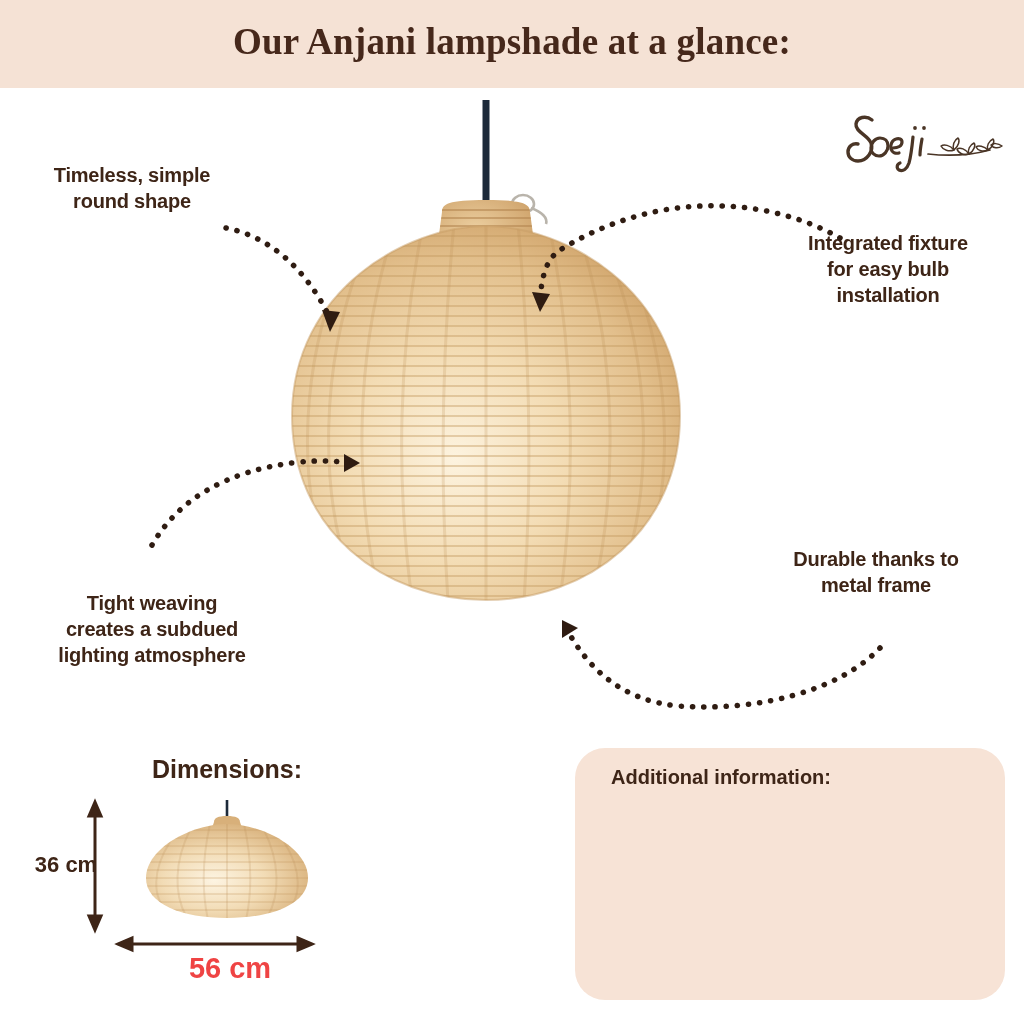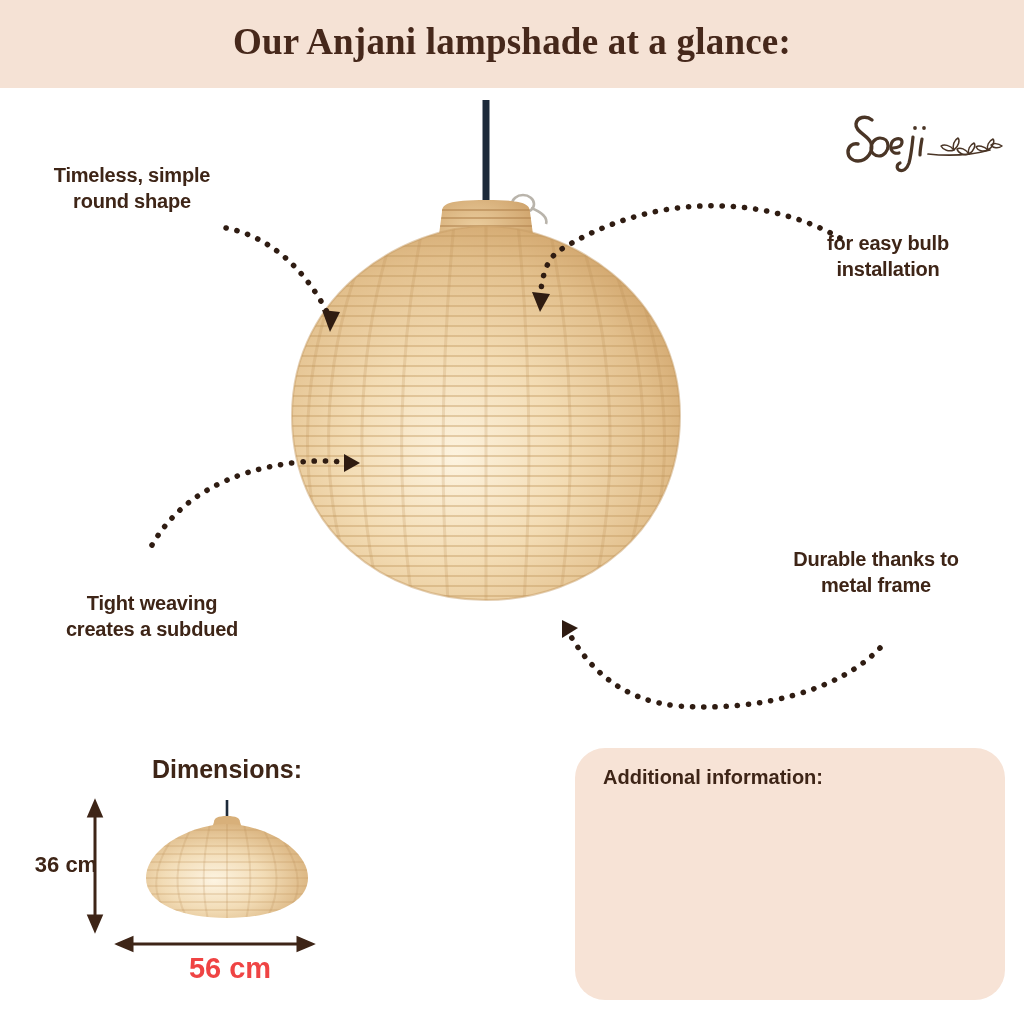--- a/index.html
+++ b/index.html
@@ -69,21 +69,21 @@
   .dim-w-label{
     position:absolute;left:150px;top:952px;width:160px;text-align:center;
     font-weight:bold;font-size:29px;color:#ef4444;
   }
   .dims-svg{position:absolute;left:0;top:740px;width:400px;height:260px;}
 
   
   .info-card{
     position:absolute;left:575px;top:748px;width:430px;height:252px;
     background:#f7e3d6;border-radius:30px;
-    box-sizing:border-box;padding:18px 22px 10px 26px;
+    box-sizing:border-box;padding:18px 22px 10px 34px;
   }
   .info-title{
     font-weight:bold;font-size:20px;color:#3e2517;margin:0 0 2px 2px;
   }
   .info-list{list-style:none;margin:0;padding:0;}
   .info-list li{
     font-size:19.5px;color:#3e2517;line-height:1.52;
     padding-left:20px;position:relative;white-space:nowrap;
   }
   .info-list li::before{
@@ -228,27 +228,29 @@
       <path d="M290 126 C212 126 96 190 96 316 C96 430 188 500 290 500 C392 500 484 430 484 316 C484 190 368 126 290 126 Z" fill="none" stroke="#c79d65" stroke-width="2" opacity=".5"></path>
     </svg>
   </div>
 
   <div class="callout" id="callout-shape">
     <div>Timeless, simple</div>
     <div>round shape</div>
   </div>
 
   <div class="callout" id="callout-fixture">
+    <div>Integrated fixture</div>
     <div>for easy bulb</div>
     <div>installation</div>
   </div>
 
   <div class="callout" id="callout-weaving">
     <div>Tight weaving</div>
     <div>creates a subdued</div>
+    <div>lighting atmosphere</div>
   </div>
 
   <div class="callout" id="callout-durable">
     <div>Durable thanks to</div>
     <div>metal frame</div>
   </div>
 
   <svg class="arrows" viewBox="0 0 1024 1024">
     <g fill="none" stroke="#2f1c12" stroke-width="5.5" stroke-linecap="round" stroke-dasharray="0.2 11">
 

